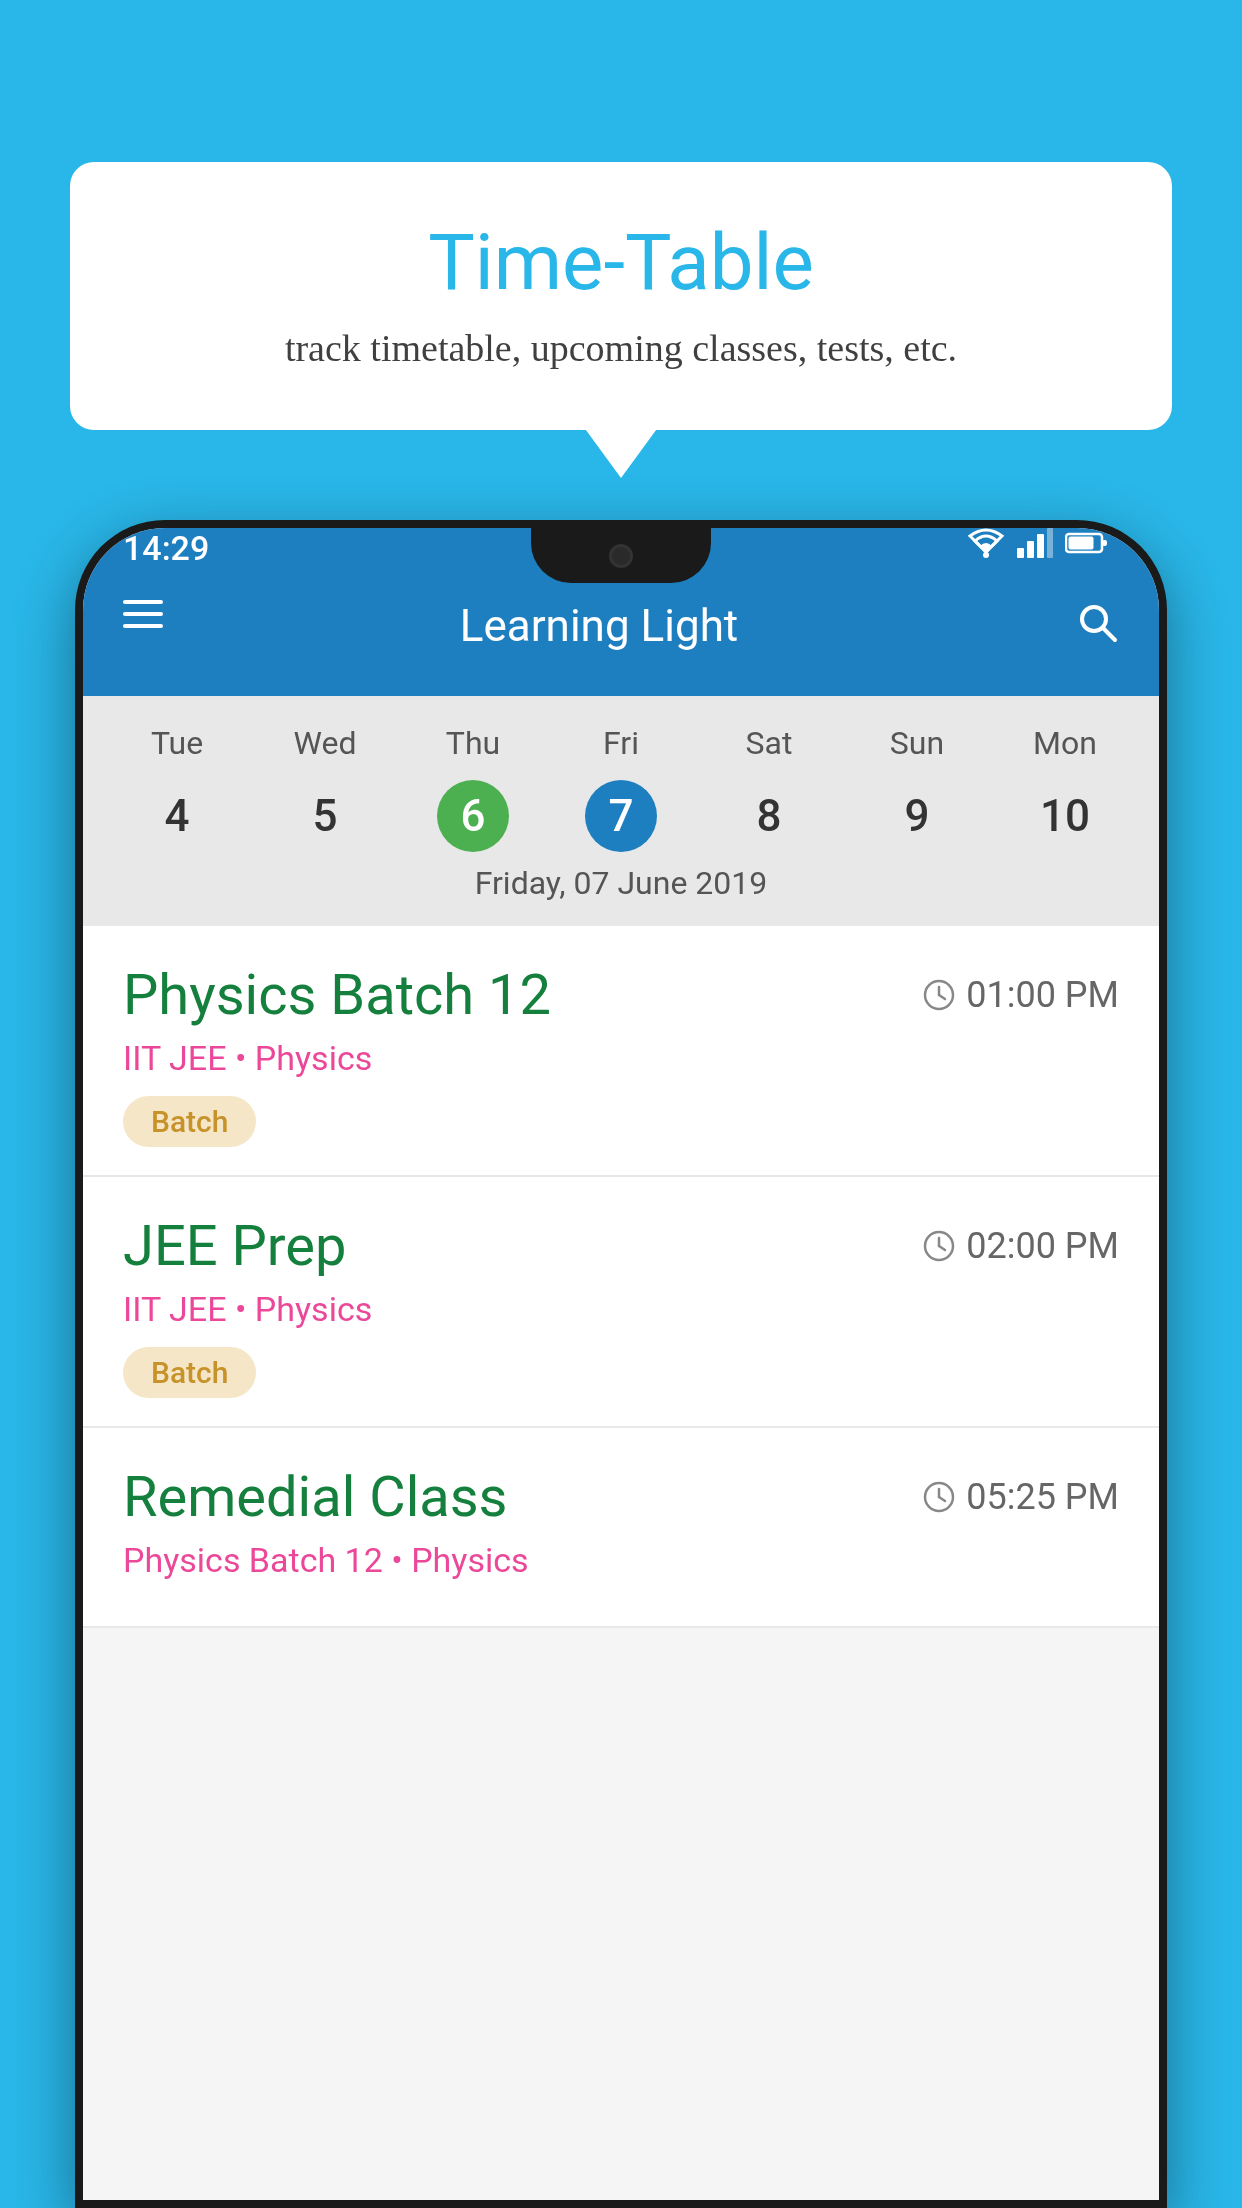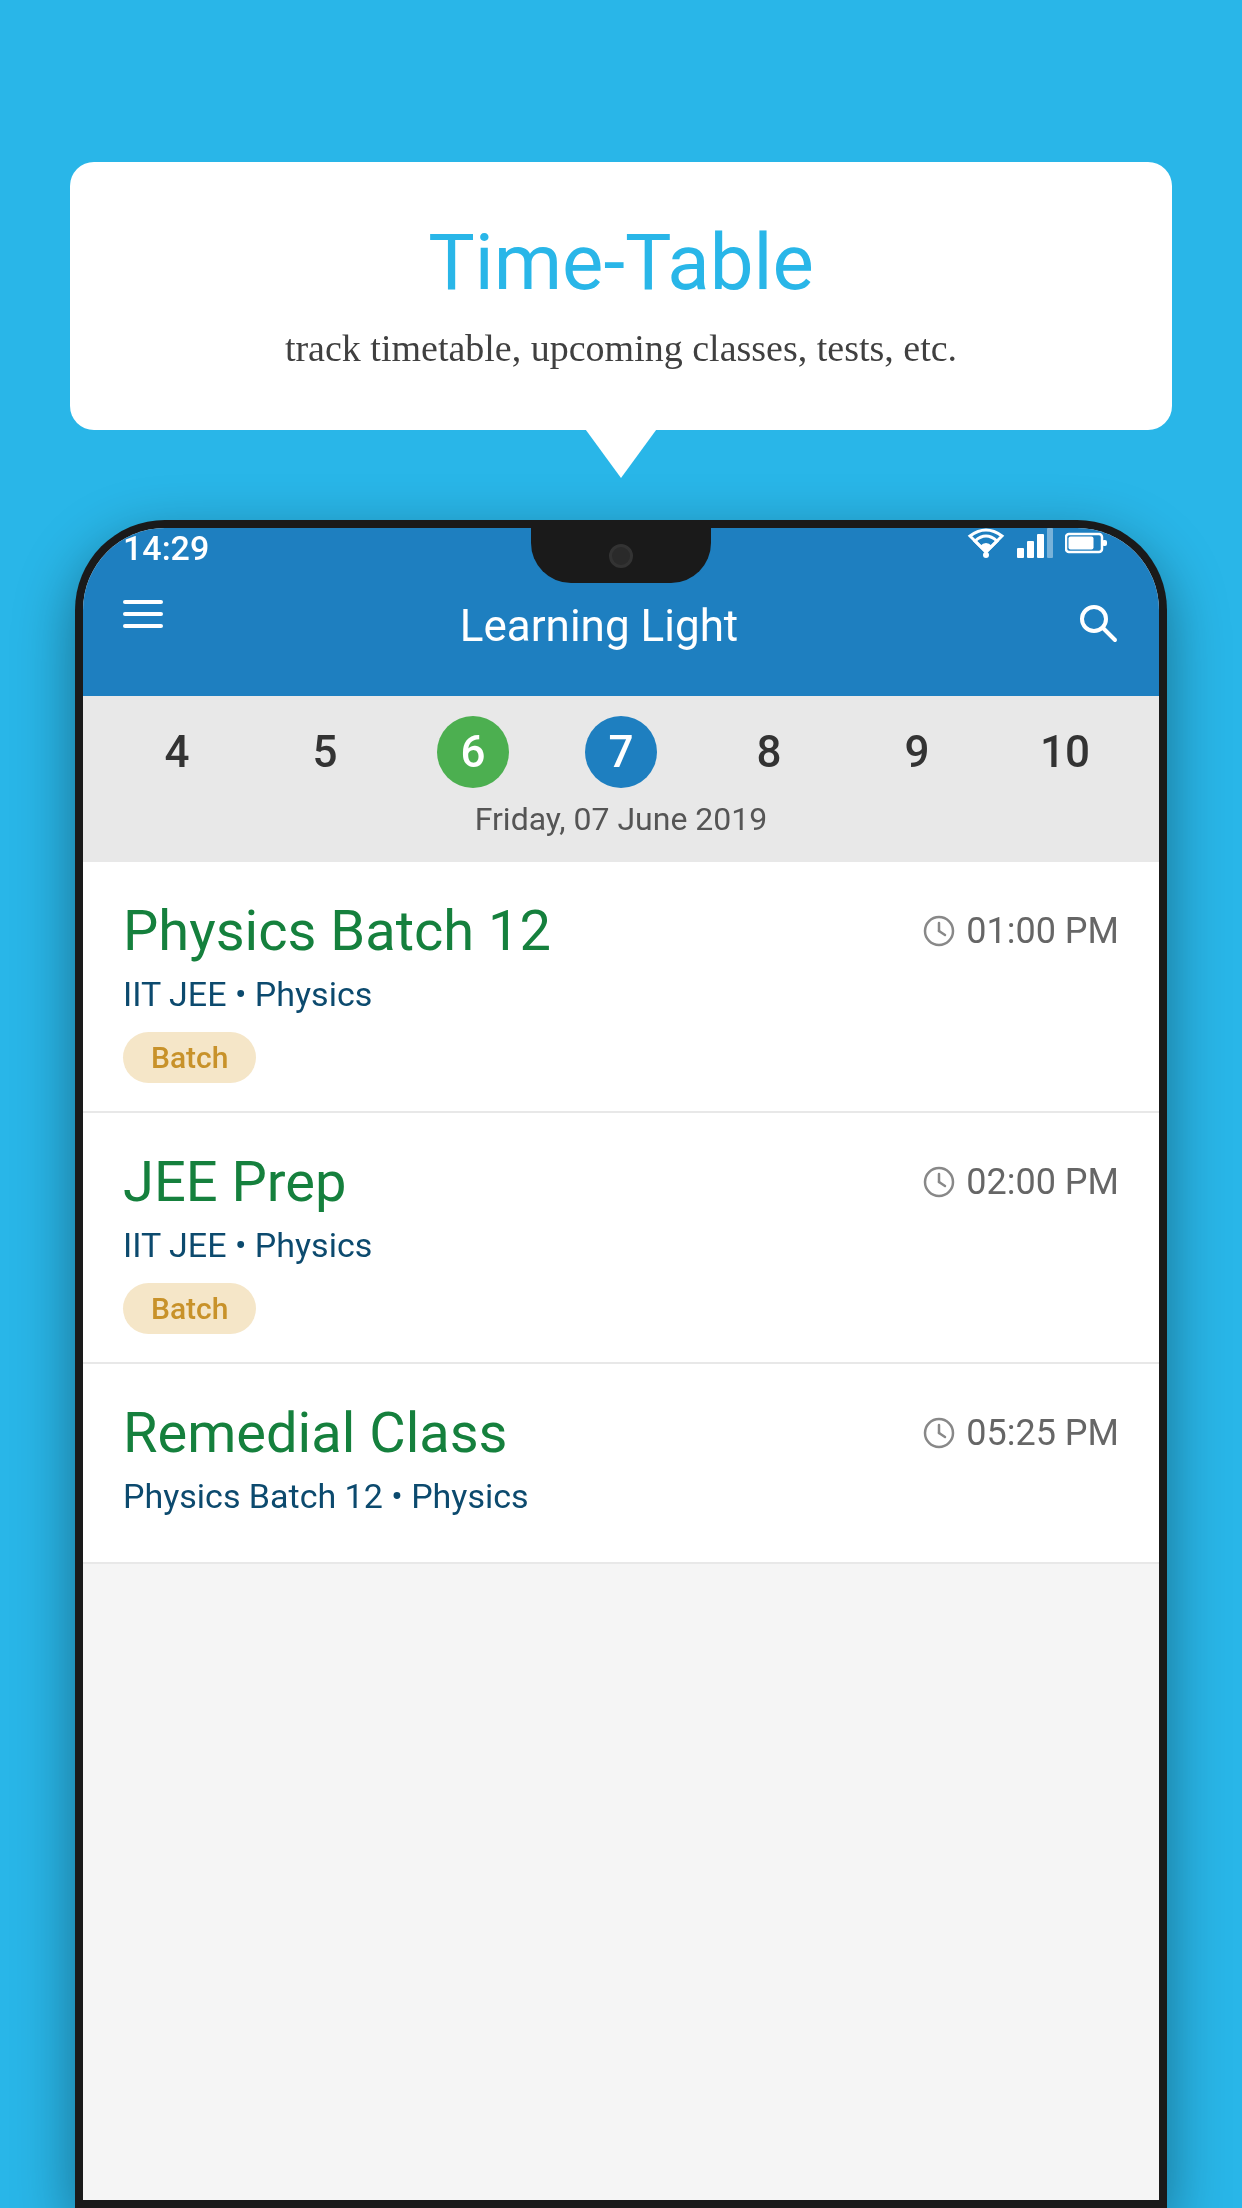--- a/index.html
+++ b/index.html
@@ -250,21 +250,21 @@
     .schedule-item-time {
       display: flex;
       align-items: center;
       gap: 10px;
       font-size: 36px;
       color: #666;
     }
 
     .schedule-item-sub {
       font-size: 34px;
-      color: #0c4a6e;
+      color: #ec4899;
       margin-bottom: 18px;
     }
 
     .batch-tag {
       display: inline-block;
       background: #f5e6c8;
       color: #c8922a;
       font-size: 30px;
       font-weight: 500;
       padding: 8px 28px;
@@ -321,20 +321,29 @@
       <div class="app-title">Learning Light</div>
       <div class="search-icon-btn">
         <svg width="44" height="44" viewBox="0 0 44 44" fill="none">
           <circle cx="19" cy="19" r="12" stroke="white" stroke-width="4"></circle>
           <line x1="28" y1="28" x2="40" y2="40" stroke="white" stroke-width="4" stroke-linecap="round"></line>
         </svg>
       </div>
     </div>
 
     <div class="calendar-section">
+      <div class="day-headers">
+        <div class="day-header">Tue</div>
+        <div class="day-header">Wed</div>
+        <div class="day-header">Thu</div>
+        <div class="day-header">Fri</div>
+        <div class="day-header">Sat</div>
+        <div class="day-header">Sun</div>
+        <div class="day-header">Mon</div>
+      </div>
       <div class="day-numbers">
         <div class="day-number">4</div>
         <div class="day-number">5</div>
         <div class="day-number today">6</div>
         <div class="day-number selected">7</div>
         <div class="day-number">8</div>
         <div class="day-number">9</div>
         <div class="day-number">10</div>
       </div>
       <div class="calendar-date-label">Friday, 07 June 2019</div>

